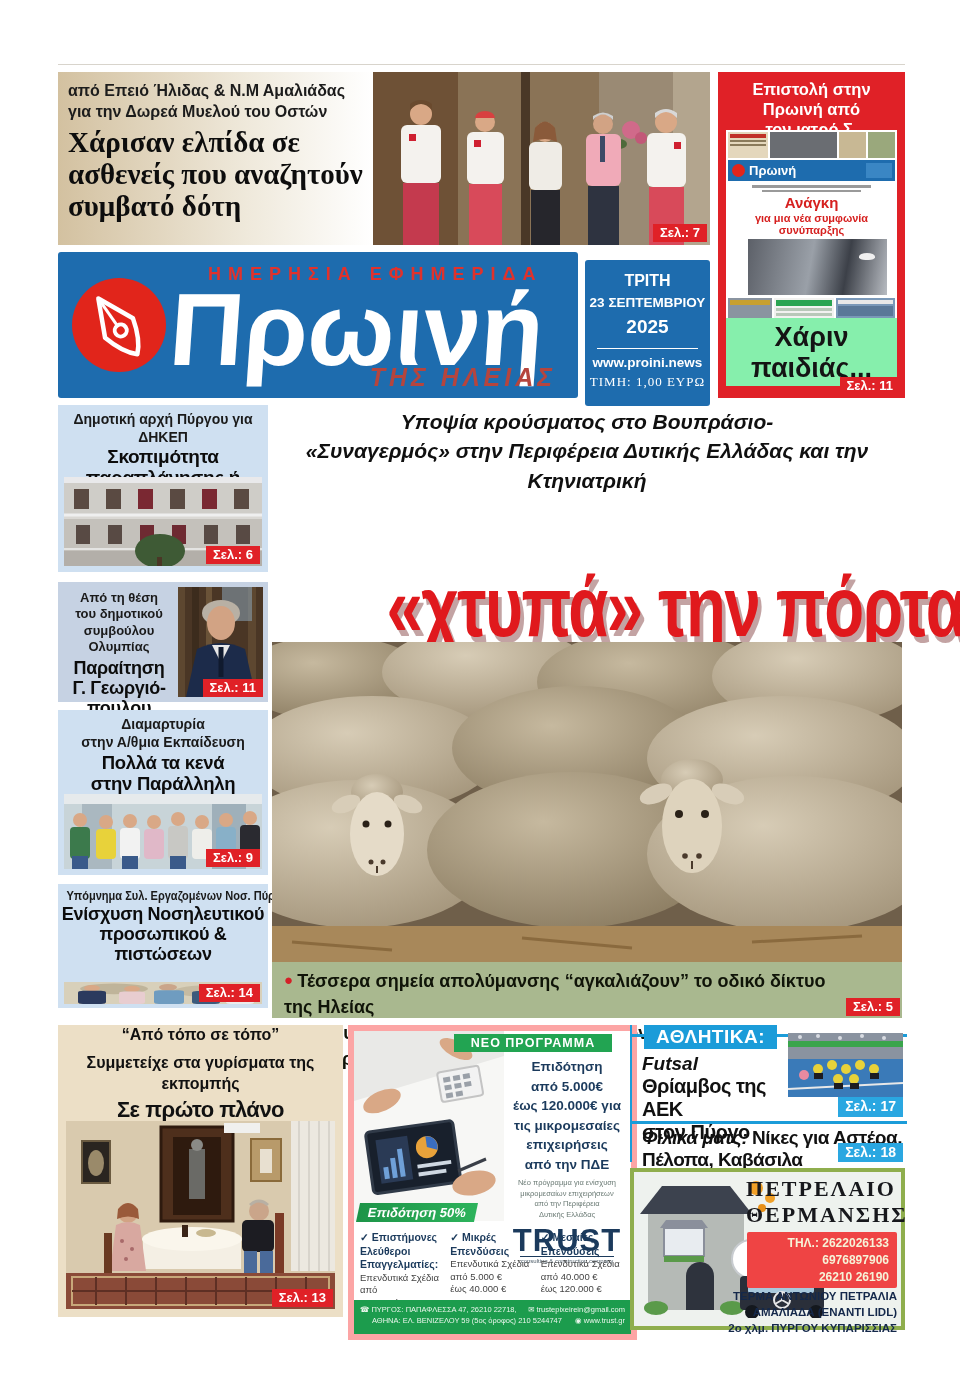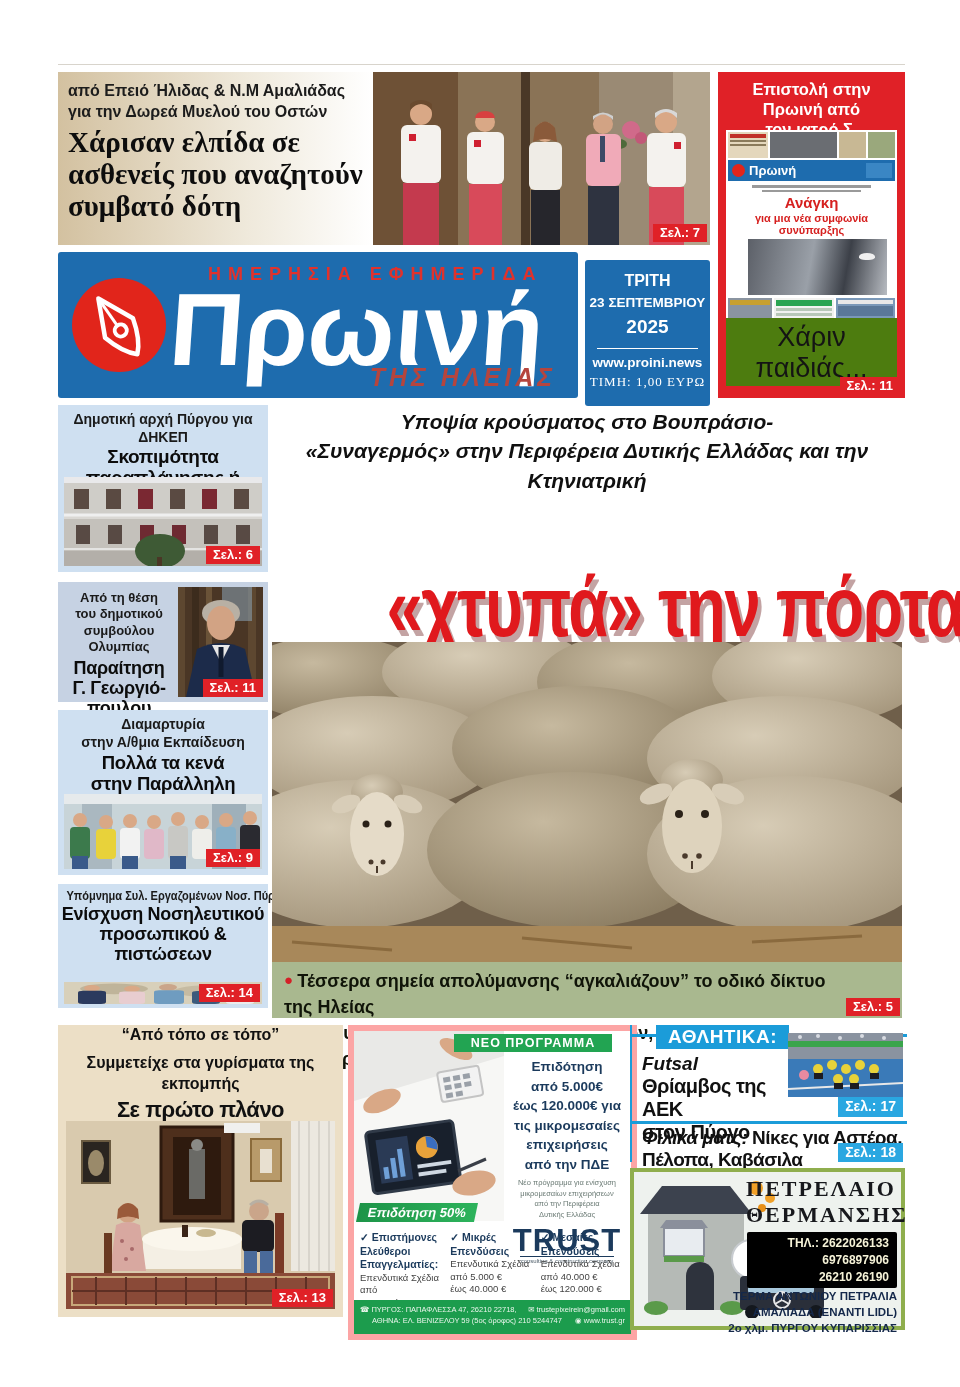--- a/index.html
+++ b/index.html
@@ -13,21 +13,21 @@
   svg{display:block;}
   
   .beige-box{background:linear-gradient(90deg,#d3c1a0 0%,#efe9db 60%,#ffffff 100%);}
   .tl-kicker{font-weight:bold;font-size:16px;line-height:1.32;color:#1c1c1c;}
   .tl-head{font-family:"Liberation Serif",serif;font-weight:bold;font-size:29px;line-height:1.1;color:#0d0d0d;}
   
   .red-box{background:#e02127;}
   .lb-title{color:#fff;font-weight:bold;font-size:16.5px;line-height:1.22;text-align:center;}
   .mini-page{position:absolute;left:8px;right:8px;top:58px;bottom:12px;background:#fff;overflow:hidden;}
   .mini-head-red{color:#d6201f;font-weight:bold;text-align:center;line-height:1.1;}
-  .lb-bottom{background:#4d7c0f;text-align:center;font-weight:normal;font-size:27px;line-height:1.15;color:#141414;}
+  .lb-bottom{background:#86efac;text-align:center;font-weight:bold;font-size:27px;line-height:1.15;color:#141414;}
   
   .masthead{background:#1e6cae;border-radius:3px;}
   .mh-tagline{color:#e0322c;font-weight:bold;font-size:18px;letter-spacing:7px;white-space:nowrap;}
   .mh-title{color:#ffffff;font-weight:bold;font-size:103px;line-height:1;transform:skewX(-4deg);white-space:nowrap;}
   .mh-sub{color:#b5453e;font-weight:bold;font-style:italic;font-size:25px;letter-spacing:4px;white-space:nowrap;}
   .date-box{background:#1e6cae;border-radius:3px;color:#fff;text-align:center;}
   .db-line{font-weight:bold;font-size:16px;line-height:1.5;}
   .db-date{font-weight:bold;font-size:13.5px;line-height:1.5;white-space:nowrap;}
   .db-year{font-weight:bold;font-size:19px;line-height:1.5;}
   .db-site{font-weight:bold;font-size:13.5px;}
@@ -66,21 +66,21 @@
   .sp-line{background:#1b9cd9;}
   .sp-label{background:#1b9cd9;color:#fff;font-weight:bold;font-size:19px;padding:1px 12px;letter-spacing:0.5px;}
   .sp-kicker{font-weight:bold;font-style:italic;font-size:19px;}
   .sp-head{font-weight:bold;font-size:20px;line-height:1.15;letter-spacing:-0.5px;}
   
   .oil-ad{border:4px solid #8fae4d;background:#eef2ee;}
   .oil-title{font-family:"Liberation Serif",serif;font-weight:bold;font-size:22px;letter-spacing:2px;
              line-height:1.2;text-align:center;color:#17181c;}
   .oil-sub{font-family:"Liberation Serif",serif;font-weight:bold;font-style:italic;font-size:15px;
            text-align:center;color:#17181c;letter-spacing:1px;}
-  .oil-phones{background:#000000;color:#f6f3d8;font-weight:bold;font-size:12px;line-height:1.4;
+  .oil-phones{background:#ef4444;color:#f6f3d8;font-weight:bold;font-size:12px;line-height:1.4;
               text-align:right;padding:3px 8px;border-radius:2px;margin-left:44px;}
   .oil-addr{color:#14284a;font-weight:bold;font-size:11.5px;line-height:1.4;text-align:right;}
 </style>
 </head>
 <body>
 
 <div class="page">
 
   <div class="hairline" style="left:58px;right:55px;top:64px;"></div>
 
@@ -556,21 +556,21 @@
       </div>
       <div class="abs" style="right:6px;top:4px;text-align:right;">
         <div><span>✉ </span><span>trustepixeirein@gmail.com</span></div>
         <div><span>◉ </span><span>www.trust.gr</span></div>
       </div>
     </div>
   </div>
 
   <div class="abs sports-box" style="left:630px;top:1025px;width:275px;height:137px;">
     <div class="abs sp-line" style="left:0;right:0;top:9px;height:3px;"></div>
-    <div class="abs sp-label" style="left:24px;top:0;">ΑΘΛΗΤΙΚΑ:</div>
+    <div class="abs sp-label" style="left:12px;top:0;">ΑΘΛΗΤΙΚΑ:</div>
     <div class="abs" style="left:10px;top:28px;width:145px;">
       <div class="sp-kicker">Futsal</div>
       <div class="sp-head">Θρίαμβος της ΑΕΚ</div>
       <div class="sp-head">στον Πύργο</div>
     </div>
     <div class="abs" style="right:4px;top:8px;width:115px;height:64px;">
       <svg width="115" height="64" viewBox="0 0 115 64" preserveAspectRatio="none">
         <rect width="115" height="64" fill="#8a93a0"></rect>
         <rect y="8" width="115" height="6" fill="#3aa54c"></rect>
         <rect y="26" width="115" height="38" fill="#3a7ab8"></rect>

